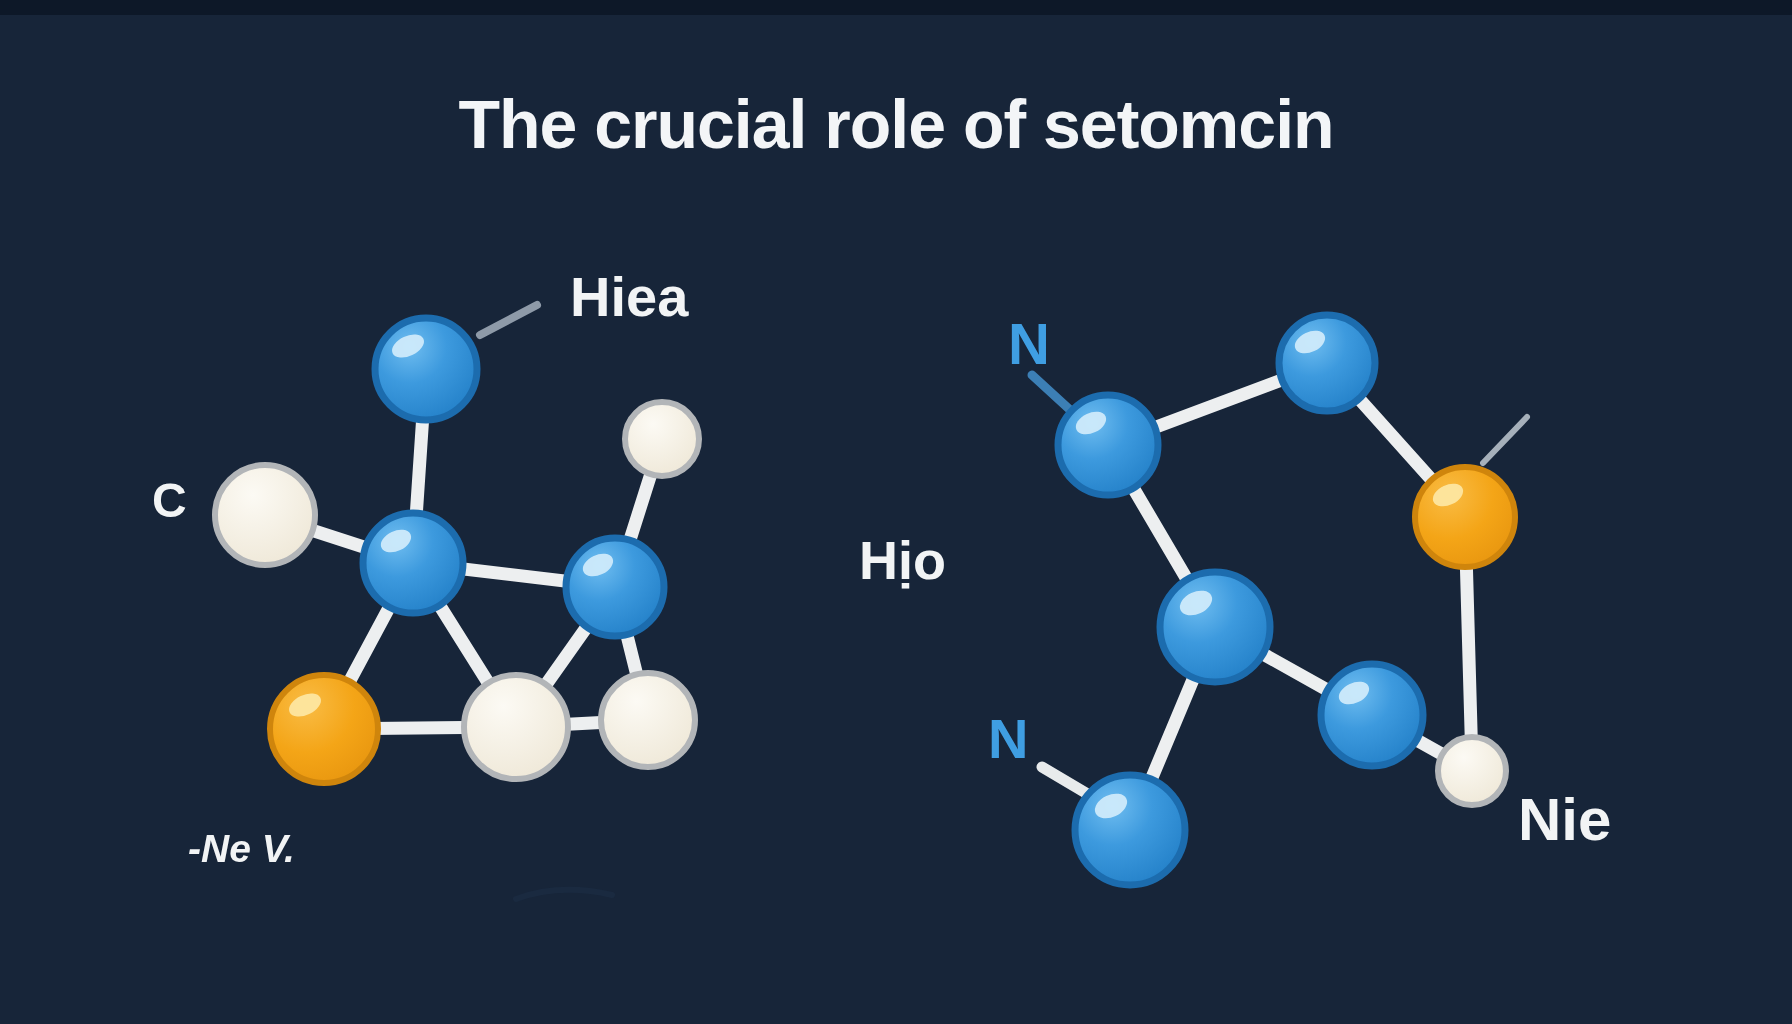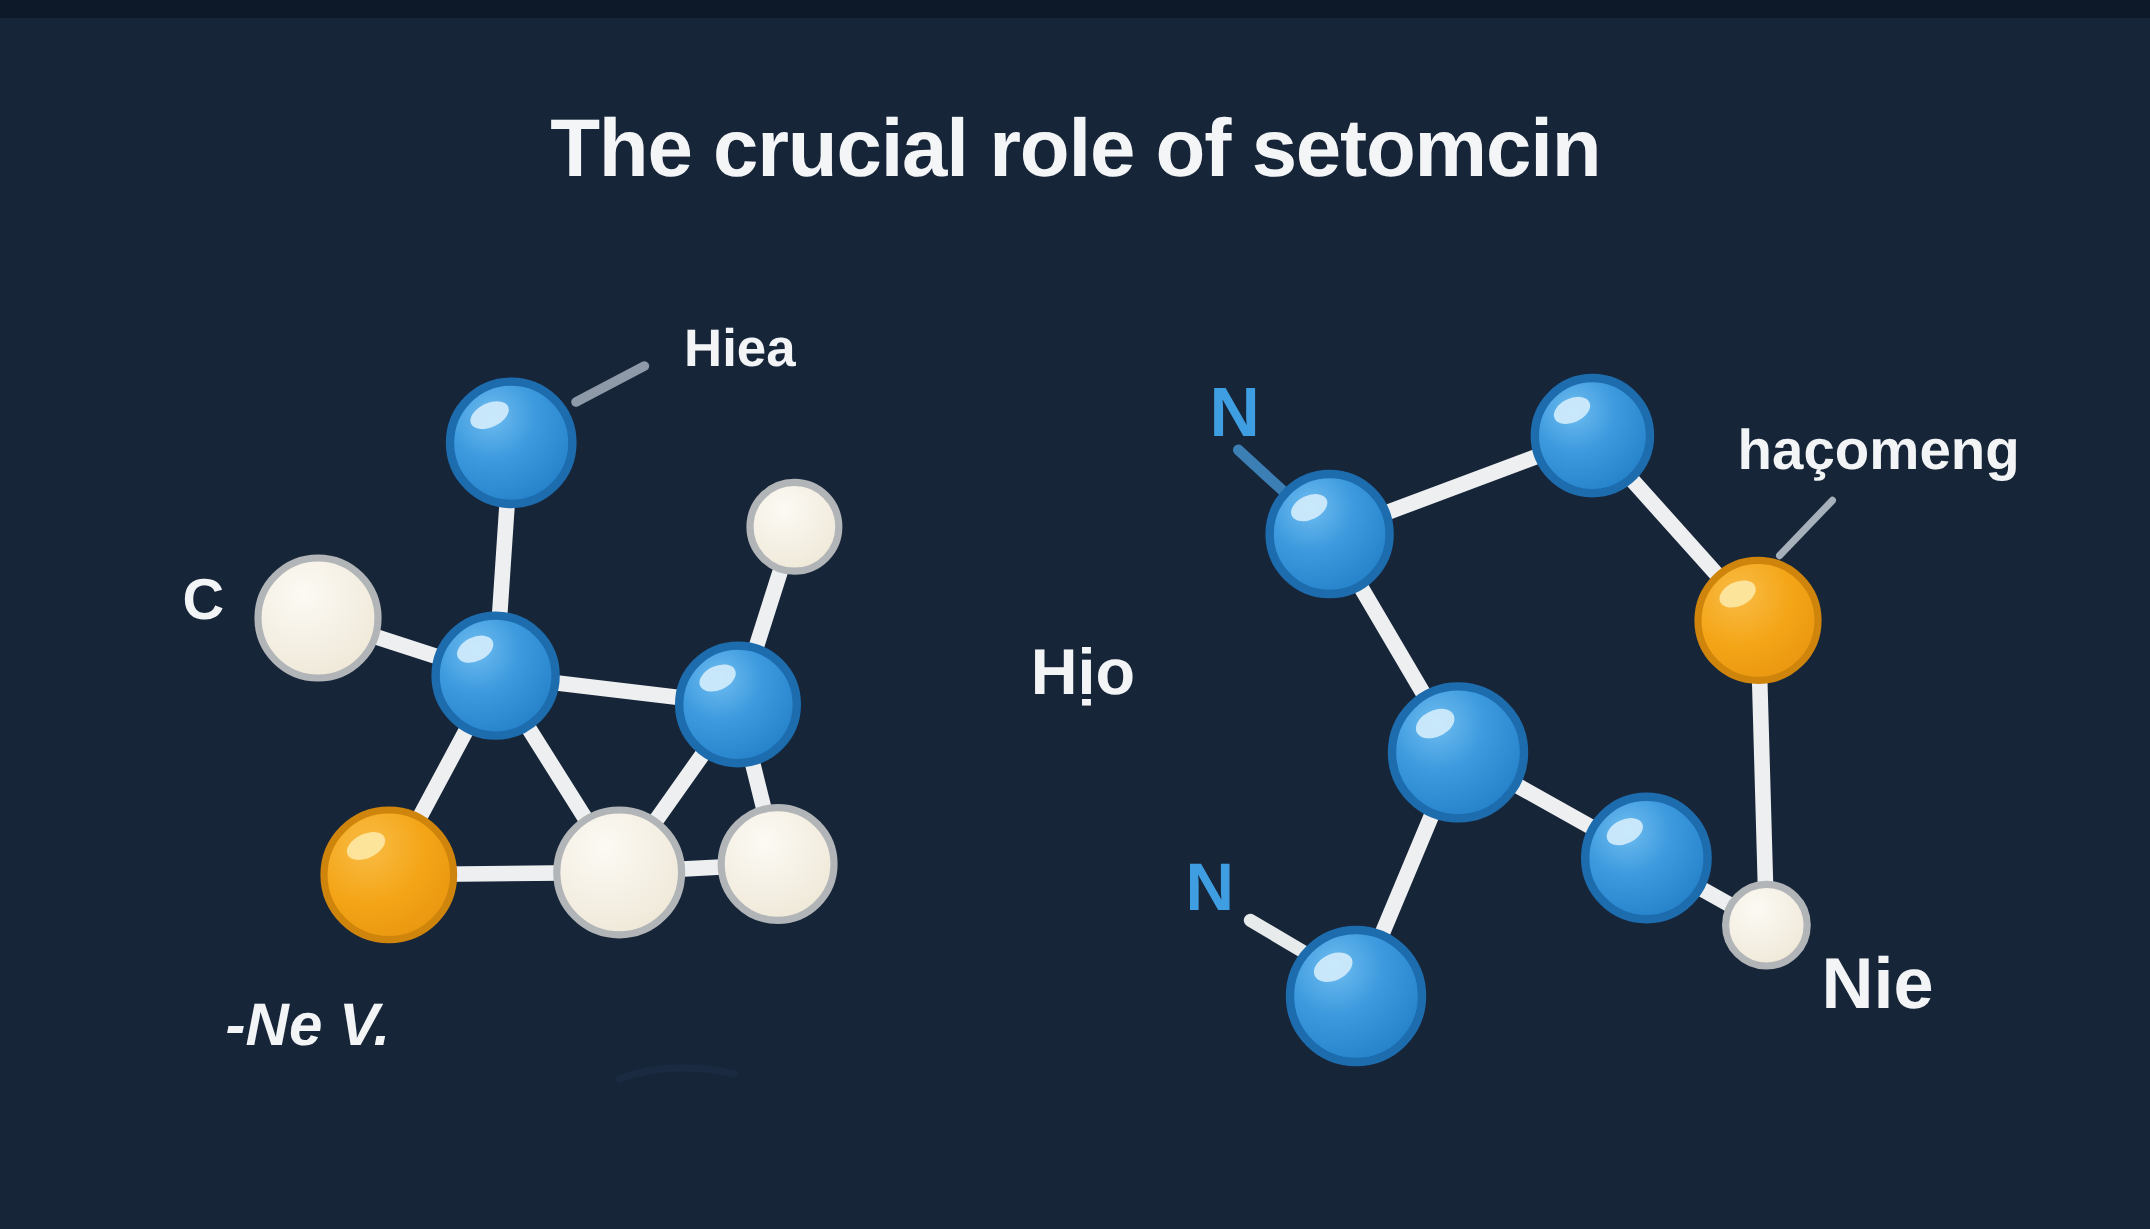--- a/index.html
+++ b/index.html
@@ -17,23 +17,23 @@
     font-size:68px;font-weight:bold;letter-spacing:-1px;
     color:#f3f5f7;
   }
   .lbl{
     position:absolute;
     font-weight:bold;
     color:#f2f4f5;
     white-space:nowrap;
     line-height:1;
   }
-  .lbl-hiea      {left:570px;  top:254px; font-size:44px;}
+  .lbl-hiea      {left:570px;  top:254px; font-size:56px;}
   .lbl-c         {left:152px;  top:462px; font-size:48px;}
-  .lbl-nev       {left:188px;  top:814px; font-size:50px; font-style:italic;text-align:right;}
+  .lbl-nev       {left:188px;  top:814px; font-size:39px; font-style:italic;text-align:right;}
   .lbl-horniress {left:408px;  top:852px; font-size:52px;}
   .lbl-n-top     {left:1008px; top:300px; font-size:58px; color:#3f9ee2;}
   .lbl-hio       {left:859px;  top:518px; font-size:54px;}
   .lbl-hacomeng  {left:1448px; top:336px; font-size:47px;}
   .lbl-n-bottom  {left:988px;  top:696px; font-size:56px; color:#3f9ee2;}
   .lbl-nie       {left:1518px; top:775px; font-size:60px;}
   .lbl-hoo       {left:1225px; top:845px; font-size:53px;}
   svg.molecules{position:absolute;left:0;top:0;}
 </style>
 </head>
@@ -138,17 +138,16 @@
       </g>
     </g>
   </svg>
 
   <div class="lbl lbl-hiea">Hiea</div>
   <div class="lbl lbl-c">C</div>
   <div class="lbl lbl-nev">-Ne V.</div>
 
   <div class="lbl lbl-n-top">N</div>
   <div class="lbl lbl-hio">Hịo</div>
-  <div class="lbl lbl-hacomeng">haçomeng</div>
   <div class="lbl lbl-n-bottom">N</div>
   <div class="lbl lbl-nie">Nie</div>
 
 </div>
 
 </body></html>

